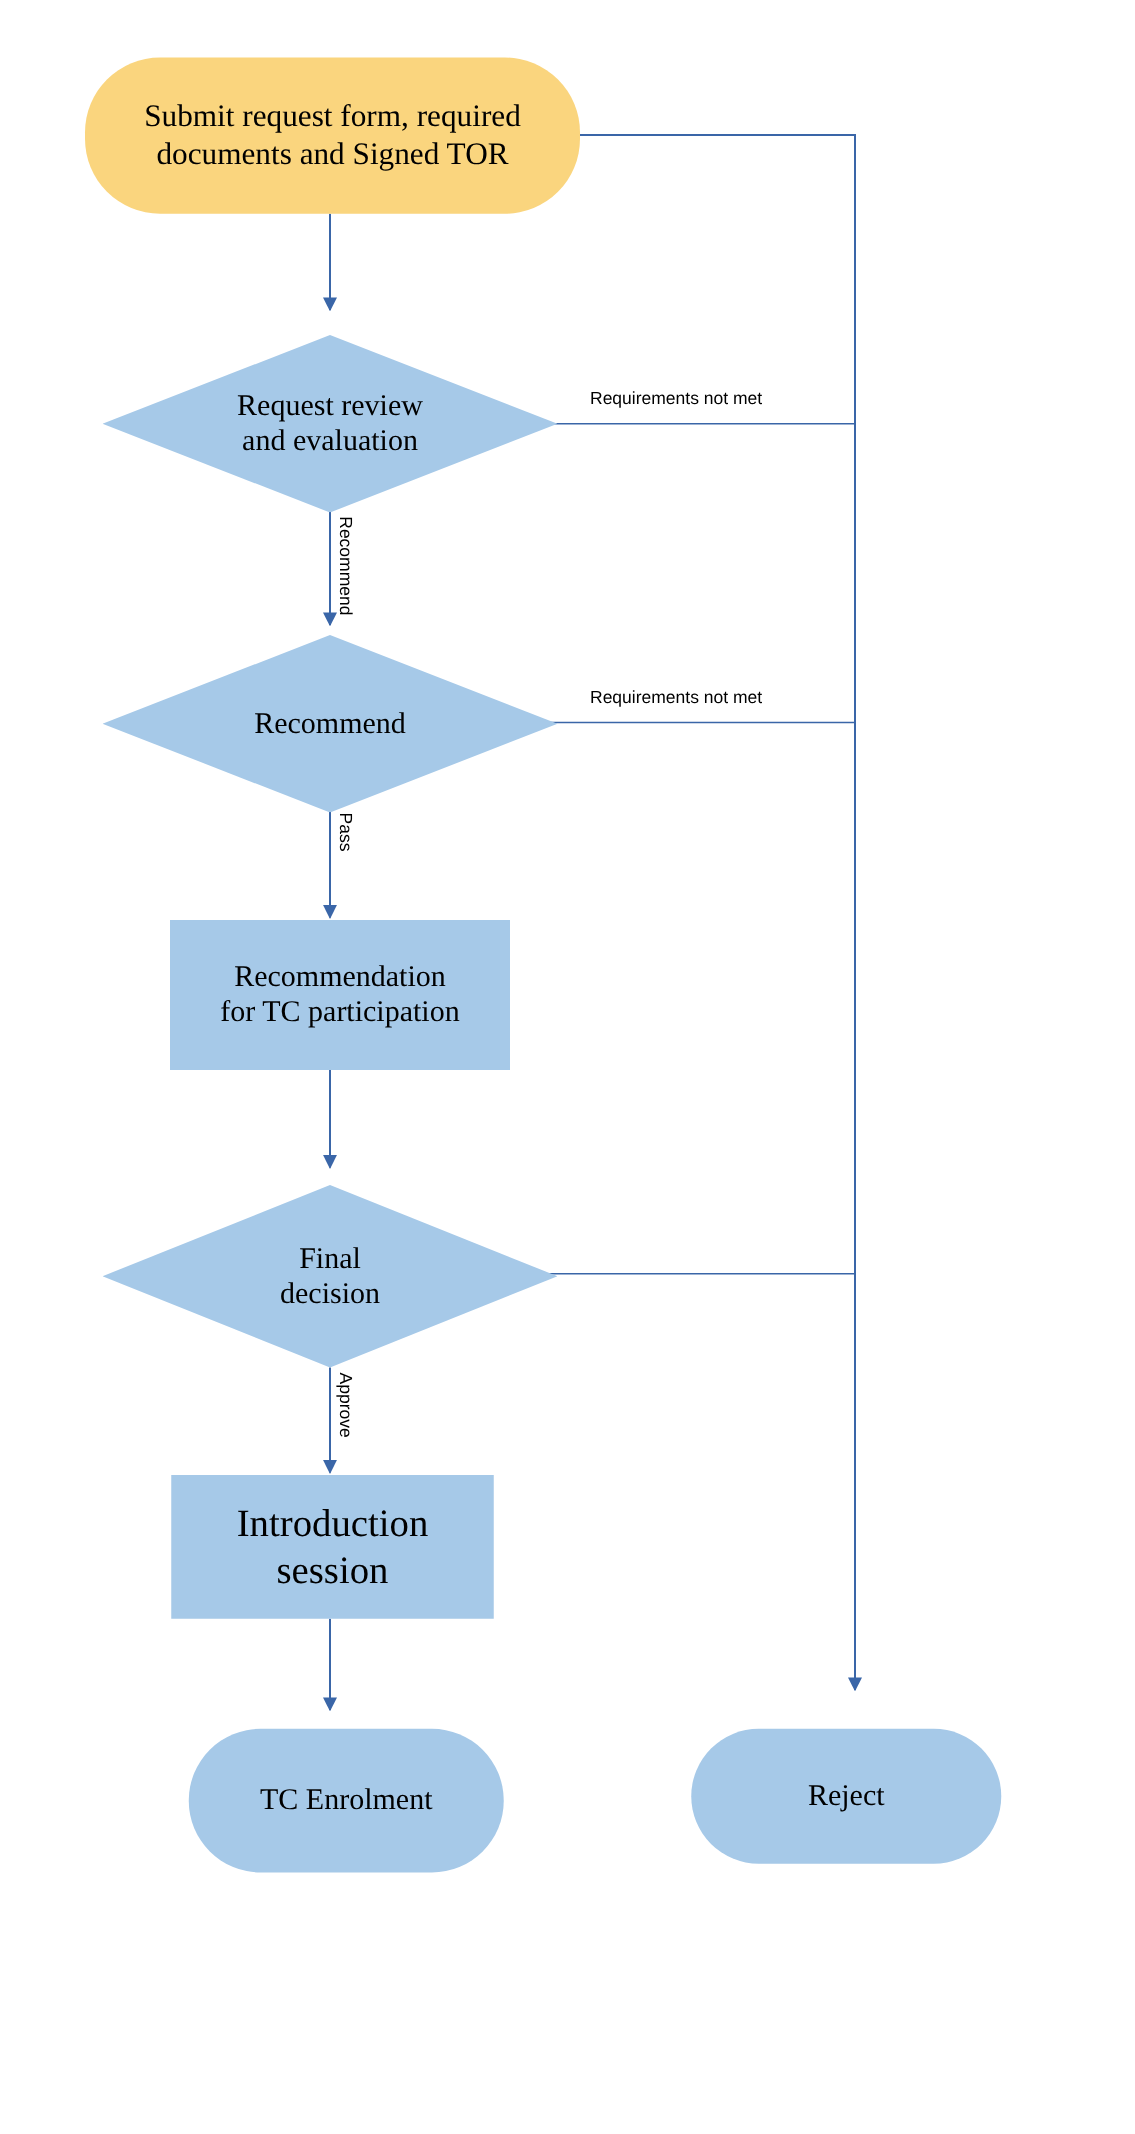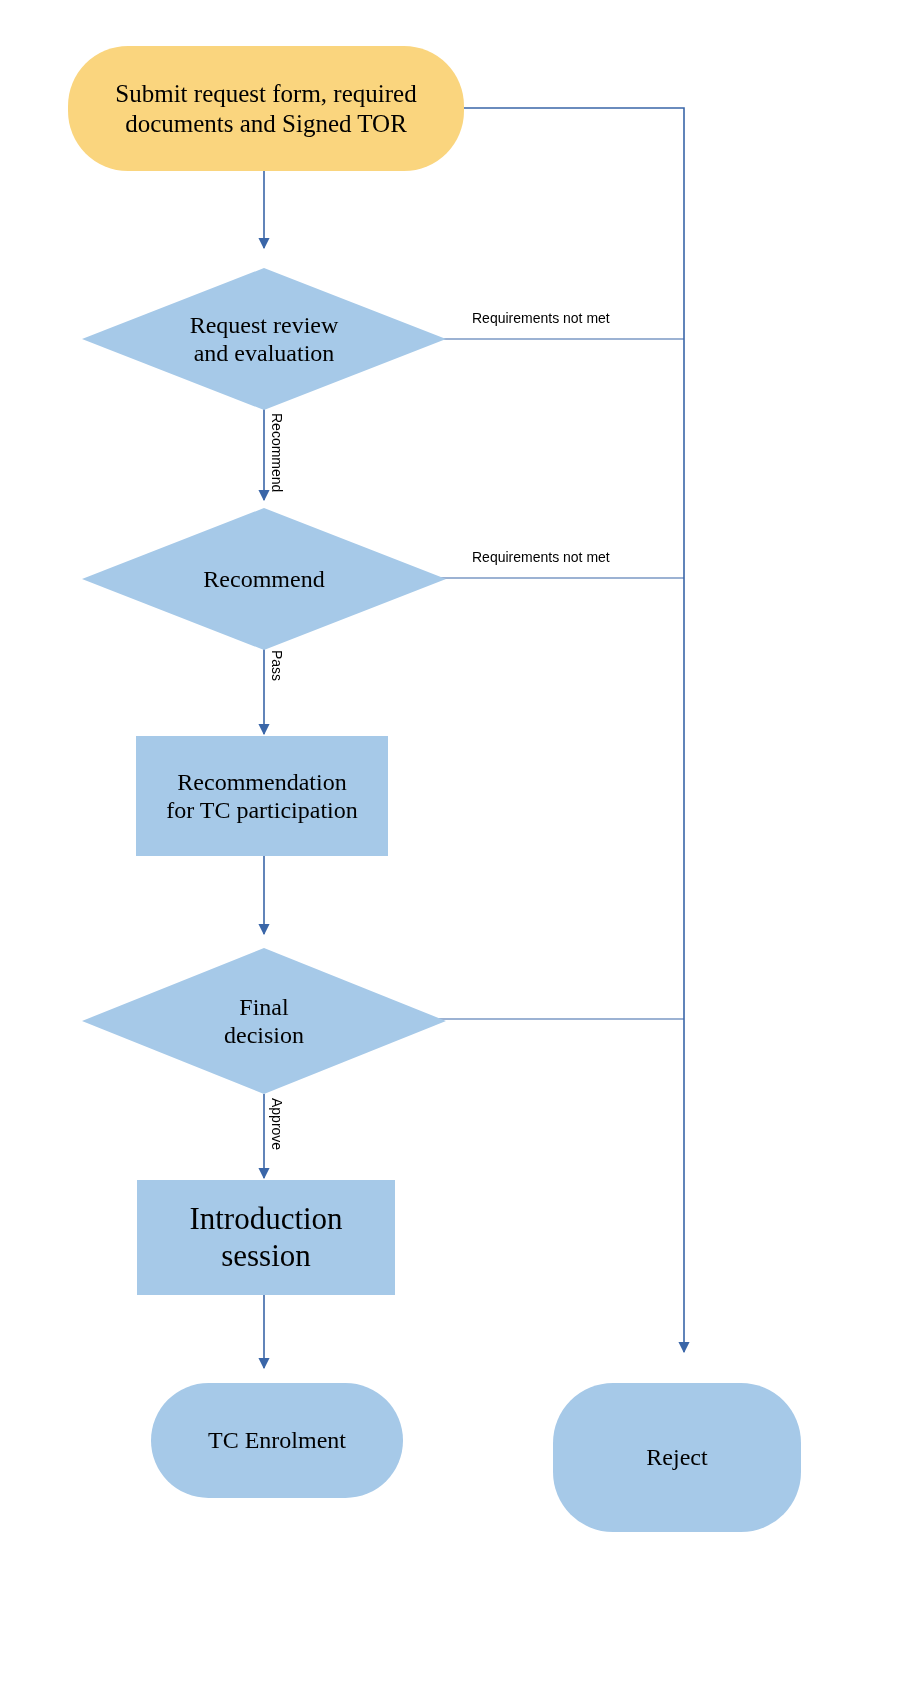--- a/index.html
+++ b/index.html
@@ -105,39 +105,39 @@
 
   <div class="node decision" style="left:82px; top:268px; width:364px; height:142px; background:#A6C9E8; font-size:24px;">
     <span class="label">Request review
 and evaluation</span>
   </div>
 
   <div class="node decision" style="left:82px; top:508px; width:364px; height:142px; background:#A6C9E8; font-size:24px;">
     <span class="label">Recommend</span>
   </div>
 
-  <div class="node process" style="left:136px; top:736px; width:252px; height:120px; background:#A6C9E8; font-size:24px;">
+  <div class="node process" style="left:136px; top:736px; width:272px; height:120px; background:#A6C9E8; font-size:24px;">
     <span class="label">Recommendation
 for TC participation</span>
   </div>
 
   <div class="node decision" style="left:82px; top:948px; width:364px; height:146px; background:#A6C9E8; font-size:24px;justify-content:center;">
     <span class="label">Final
 decision</span>
   </div>
 
   <div class="node process" style="left:137px; top:1180px; width:258px; height:115px; background:#A6C9E8; font-size:31px;">
     <span class="label">Introduction session</span>
   </div>
 
   <div class="node terminator" style="left:151px; top:1383px; width:252px; height:115px; background:#A6C9E8; font-size:24px;">
     <span class="label">TC Enrolment</span>
   </div>
 
-  <div class="node terminator" style="left:553px; top:1383px; width:248px; height:149px; background:#A6C9E8; font-size:24px;">
+  <div class="node terminator" style="left:553px; top:1383px; width:248px; height:108px; background:#A6C9E8; font-size:24px;">
     <span class="label">Reject</span>
   </div>
 
   <div class="edge-label" style="left:472px; top:310px;">Requirements  not met</div>
 
   <div class="edge-label vertical" style="left:285px; top:413px;">Recommend</div>
 
   <div class="edge-label" style="left:472px; top:549px;">Requirements  not met</div>
 
   <div class="edge-label vertical" style="left:285px; top:650px;">Pass</div>

